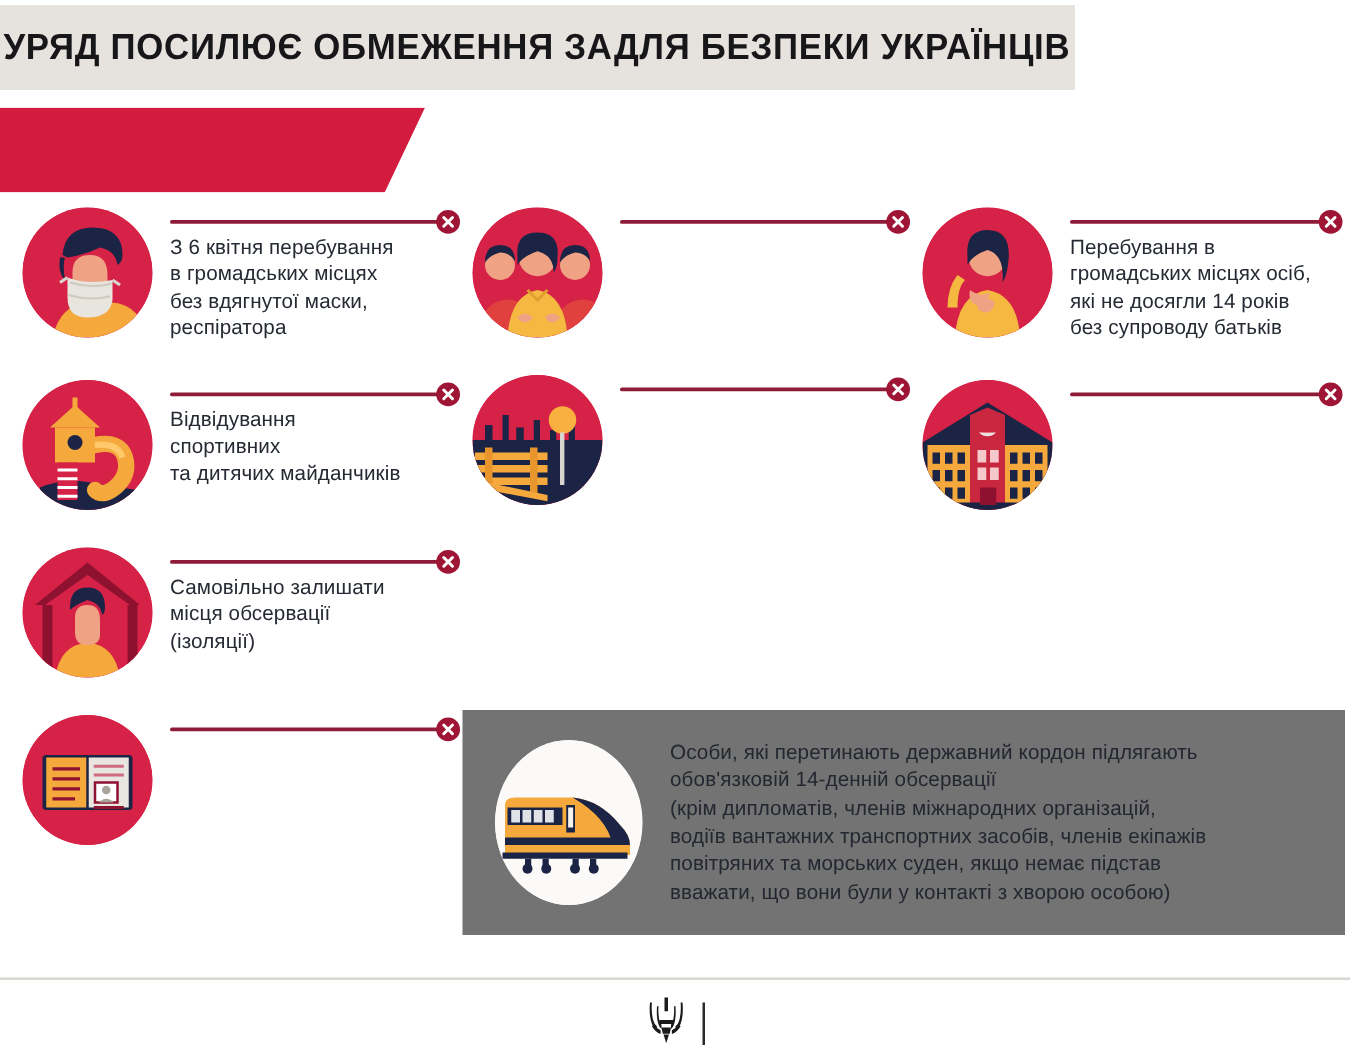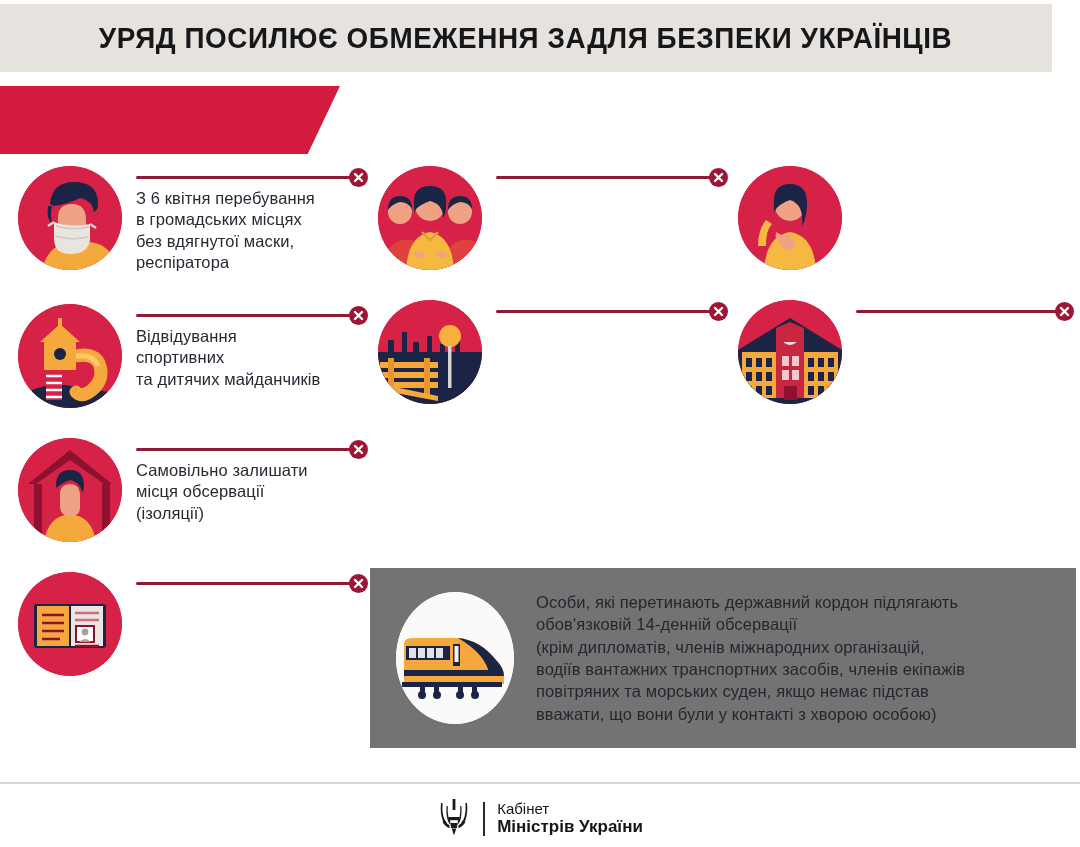--- a/index.html
+++ b/index.html
@@ -7,21 +7,21 @@
     width: 1080px; height: 847px;
     background: #ffffff;
     font-family: "Liberation Sans", sans-serif;
     overflow: hidden;
     position: relative;
   }
 
   
   .header-band {
     position: absolute; left: 0; top: 4px;
-    width: 1052px; height: 68px;
+    width: 860px; height: 68px;
     background: #e6e2de;
     display: flex; align-items: center; justify-content: center;
   }
   .header-title {
     font-size: 29px; font-weight: bold;
     letter-spacing: 0.6px;
     color: #17171a;
     white-space: nowrap;
     transform: scaleX(0.96);
   }
@@ -334,20 +334,34 @@
       <div class="icon-circle">
         <svg viewBox="0 0 104 104" width="104" height="104">
           <circle cx="52" cy="52" r="52" fill="#d62246"></circle>
           <path d="M26 104 q2-34 26-38 q24 4 26 38 z" fill="#f5b942"></path>
           <path d="M28 54 q-8 10-8 26 l8 0 q0-16 6-22 z" fill="#f5b942"></path>
           <circle cx="52" cy="40" r="15" fill="#f0a284"></circle>
           <path d="M36 40 q-2-22 16-22 q18 0 17 22 q-1 14-5 20 q2-22-12-26 q-12 4-16 12 z" fill="#1b2444"></path>
           <path d="M38 66 q8 6 16 2 q-2 10-10 10 q-8-2-6-12 z" fill="#f0a284"></path>
           <path d="M44 76 q8-6 14 0 q-2 8-8 8 q-8-2-6-8 z" fill="#f0a284"></path>
         </svg>
+      </div>
+      <div class="item-body">
+        <div class="rule">
+          <div class="rule-line"></div>
+          <div class="rule-x">
+            <svg width="19" height="19" viewBox="0 0 19 19">
+              <path d="M6 6 L13 13 M13 6 L6 13" stroke="#ffffff" stroke-width="2.4" stroke-linecap="round"></path>
+            </svg>
+          </div>
+        </div>
+        <div class="item-text">Перебування в
+громадських місцях осіб,
+які не досягли 14 років
+без супроводу батьків</div>
       </div>
     </div>
 
     <div class="item">
       <div class="icon-circle">
         <svg viewBox="0 0 104 104" width="104" height="104">
           <circle cx="52" cy="52" r="52" fill="#d62246"></circle>
           <path d="M0 50 L52 18 L104 50 L104 104 L0 104 z" fill="#1b2444"></path>
           <rect x="4" y="52" width="34" height="46" fill="#f5a93d"></rect>
           <rect x="66" y="52" width="34" height="46" fill="#f5a93d"></rect>
@@ -448,17 +462,13 @@
         <path d="M24.4 9 q0.6 9-1 14 q-0.9 3-2.6 4.2 l0-3.4 q1.2-1.3 1.8-4 q1-5 0.6-10.8 z"></path>
         <path d="M11.5 20 h11 v3.2 h-11 z"></path>
         <path d="M13.2 26 h7.6 l-1 5 h-5.6 z"></path>
         <path d="M14.8 31.5 h4.4 l-2.2 7 z"></path>
         <path d="M5.5 25 q3 5 7 6.2 l0-3 q-3-1.2-5.2-4.4 z"></path>
         <path d="M28.5 25 q-3 5-7 6.2 l0-3 q3-1.2 5.2-4.4 z"></path>
       </g>
     </svg>
   </div>
   <div class="footer-divider"></div>
-  <div class="footer-lines">
-    <div class="footer-l1">Кабінет</div>
-    <div class="footer-l2">Міністрів України</div>
-  </div>
 </div>
 
 </body></html>

